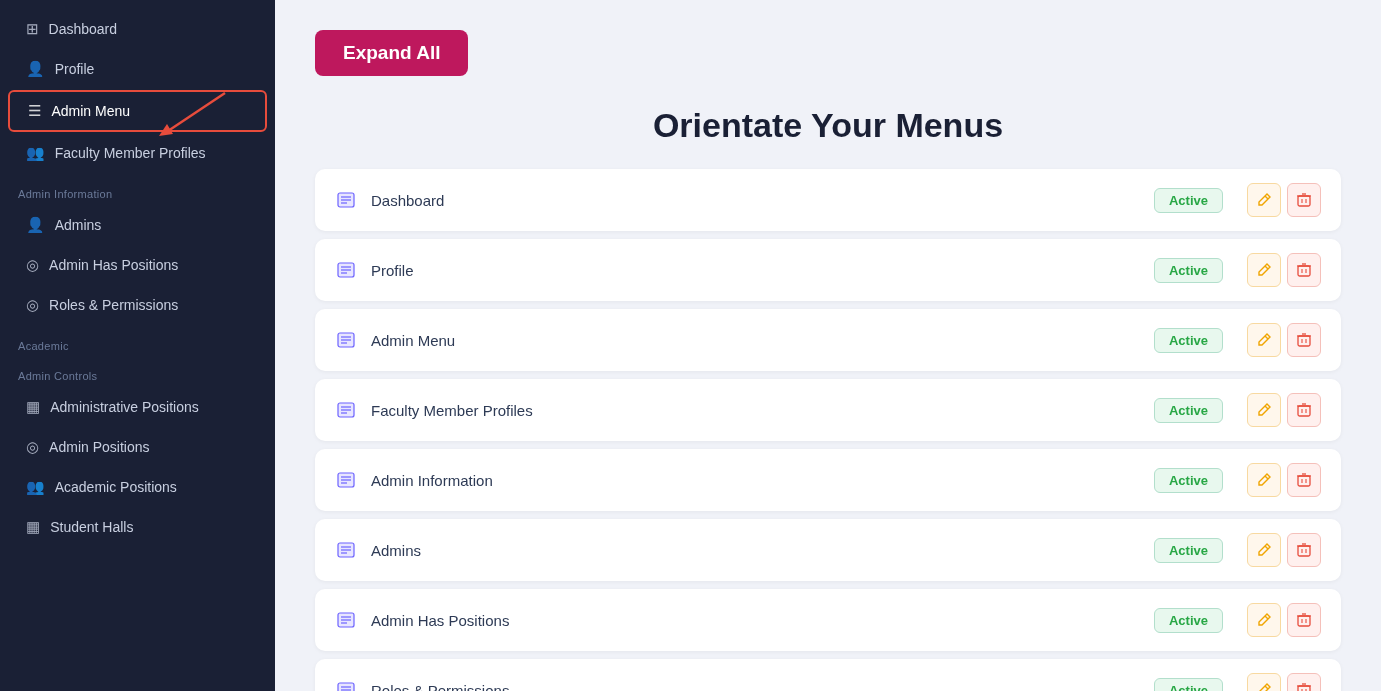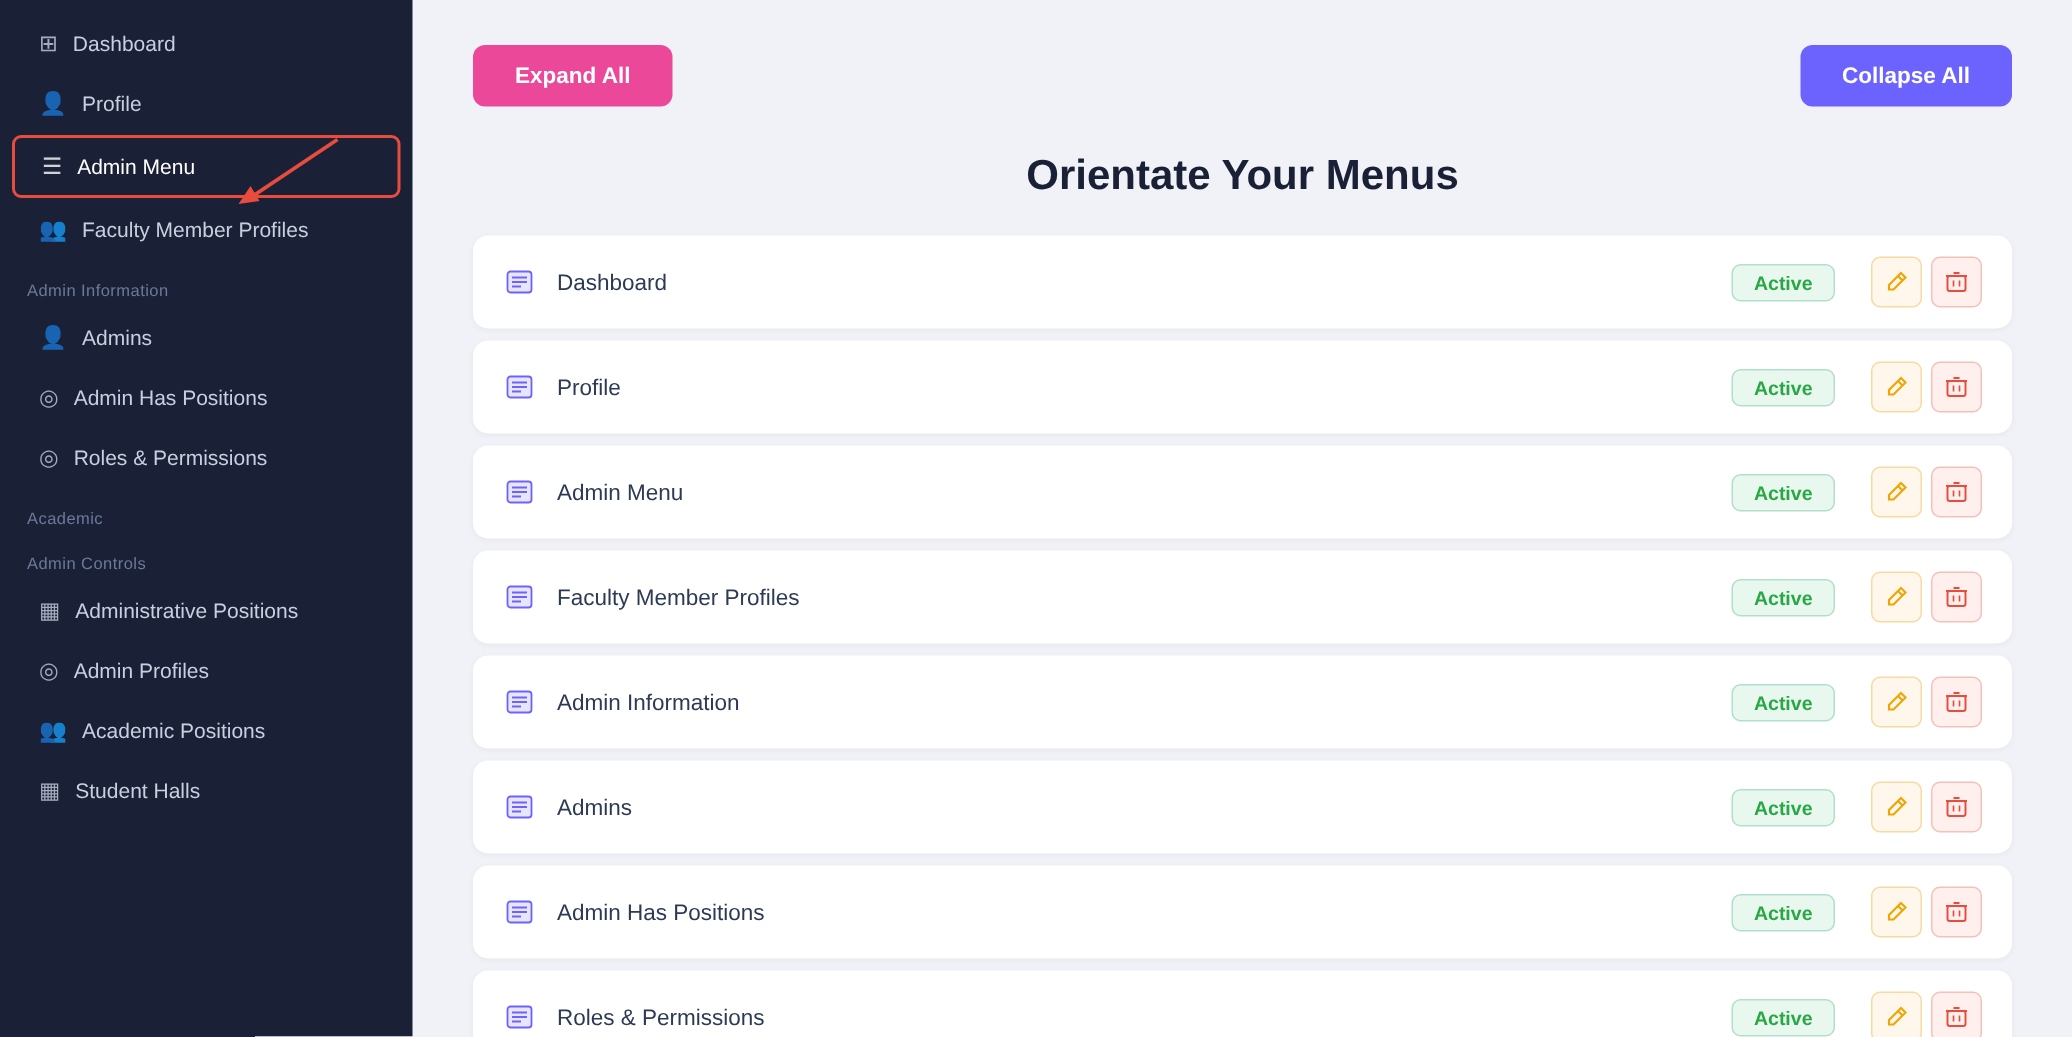--- a/index.html
+++ b/index.html
@@ -55,43 +55,43 @@
     }
 
     .top-bar {
       display: flex;
       justify-content: space-between;
       align-items: center;
       margin-bottom: 30px;
     }
 
     .btn-expand {
-      background: #ec4899;
+      background: #be185d;
       color: #fff;
       border: none;
       padding: 12px 28px;
       border-radius: 8px;
-      font-size: 15px;
+      font-size: 19px;
       font-weight: 600;
       cursor: pointer;
     }
     .btn-collapse {
       background: #6c63ff;
       color: #fff;
       border: none;
       padding: 12px 28px;
       border-radius: 8px;
       font-size: 15px;
       font-weight: 600;
       cursor: pointer;
     }
 
     .page-title {
       text-align: center;
-      font-size: 28px;
+      font-size: 34px;
       font-weight: 700;
       color: #1a2035;
       margin-bottom: 24px;
     }
 
     
     .menu-list { display: flex; flex-direction: column; gap: 8px; }
 
     .menu-row {
       background: #fff;
@@ -209,36 +209,35 @@
 
   <div class="section-label">Academic</div>
 
   <div class="section-label">Admin Controls</div>
   <div class="sidebar-item">
     <span class="icon">▦</span>
     <span>Administrative Positions</span>
   </div>
   <div class="sidebar-item">
     <span class="icon">◎</span>
-    <span>Admin Profiles</span>
+    <span>Admin Positions</span>
   </div>
   <div class="sidebar-item">
     <span class="icon">👥</span>
     <span>Academic Positions</span>
   </div>
   <div class="sidebar-item">
     <span class="icon">▦</span>
     <span>Student Halls</span>
   </div>
 </nav>
 
 <main class="main">
   <div class="top-bar">
     <button class="btn-expand">Expand All</button>
-    <button class="btn-collapse">Collapse All</button>
   </div>
 
   <h1 class="page-title">Orientate Your Menus</h1>
 
   <div class="menu-list" id="menu-list-container">
 
   <div class="menu-row">
       <span class="menu-row-icon">
         <svg width="18" height="18" viewBox="0 0 18 18" fill="none">
           <rect x="1" y="2" width="16" height="14" rx="2" fill="#e8e6ff" stroke="#6c63ff" stroke-width="1.2"></rect>

